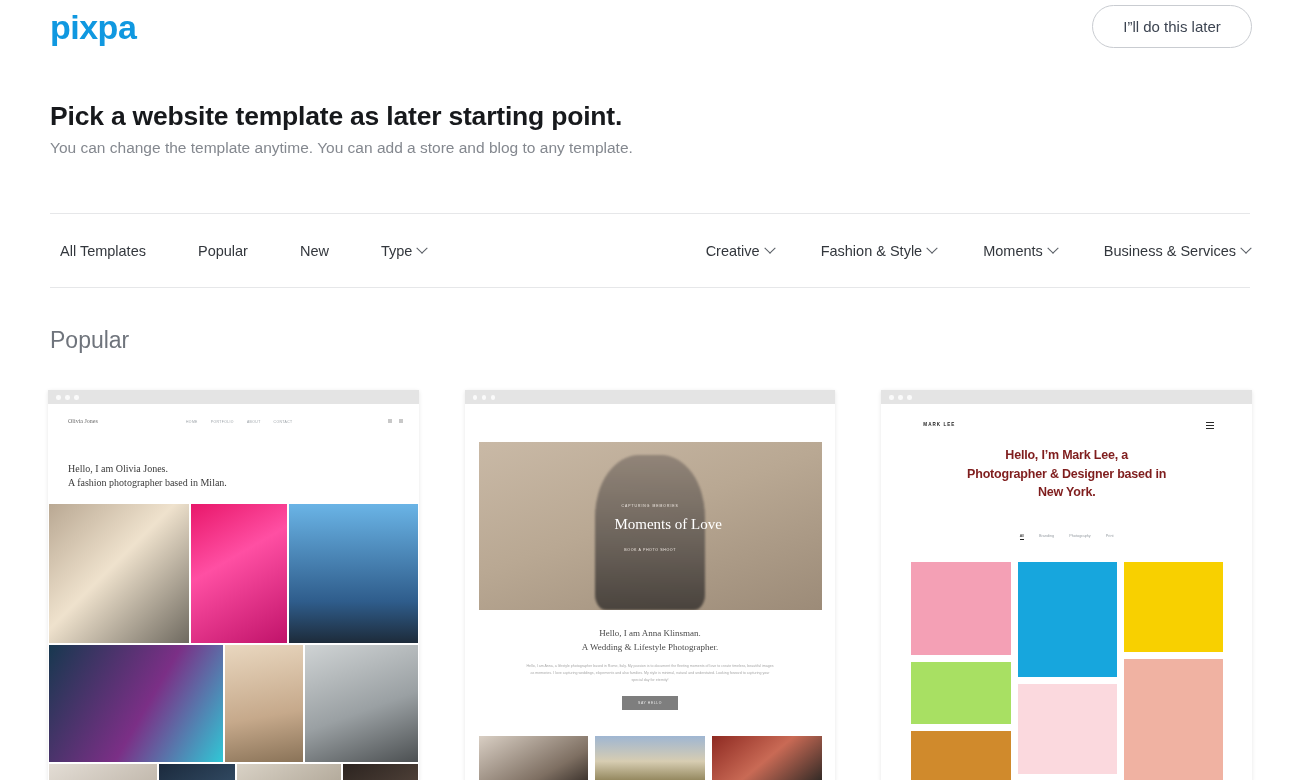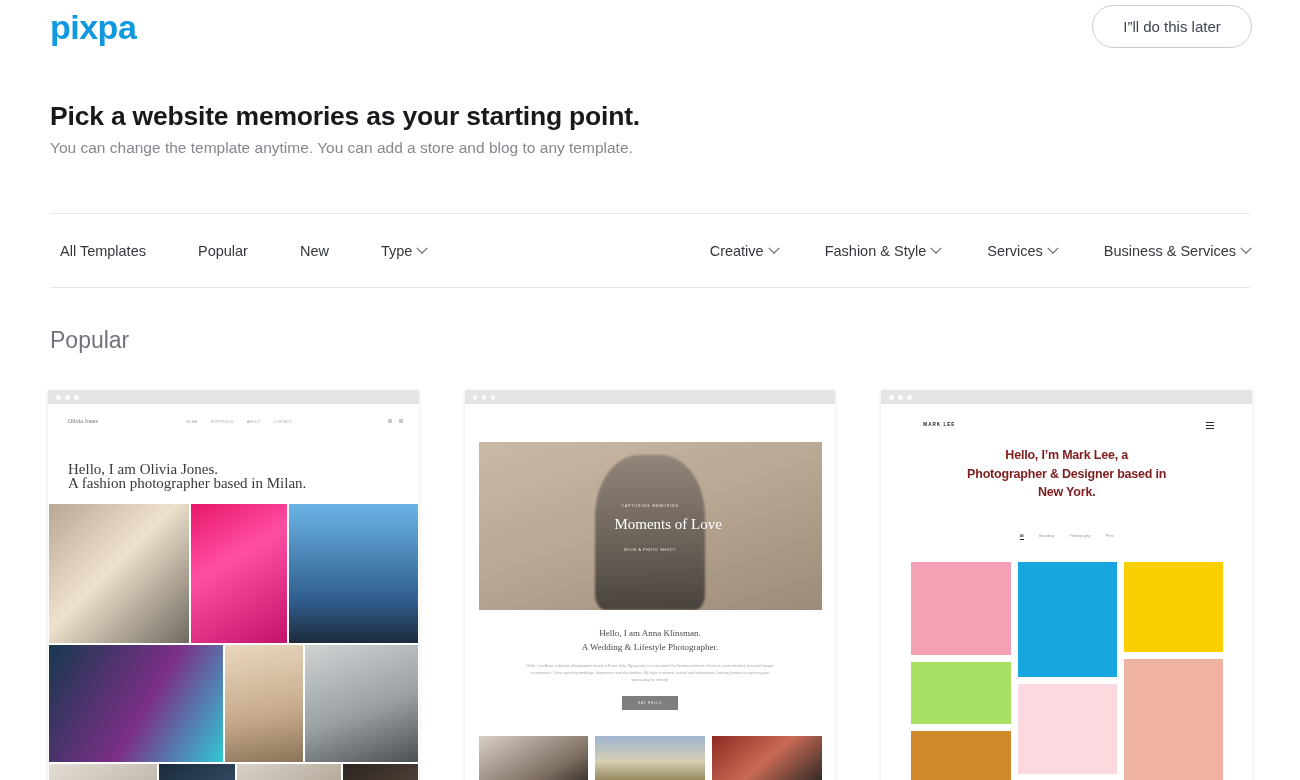--- a/index.html
+++ b/index.html
@@ -104,21 +104,21 @@
           white-space: nowrap; }
 
   
   .c1-head { position: absolute; top: 14px; left: 0; width: 100%; height: 16px; }
   .c1-logo { position: absolute; left: 20px; top: 0;
     font-family: "Liberation Serif", serif; font-size: 6px; color: #6b6b6b; }
   .c1-nav { position: absolute; left: 138px; top: 2px; display: flex; gap: 13px; }
   .c1-social { position: absolute; right: 16px; top: 1px; display: flex; gap: 7px; }
   .c1-social span { width: 4px; height: 4px; background: #c8c8c8; display: block; }
   .c1-hero { position: absolute; left: 20px; top: 58px;
-    font-family: "Liberation Serif", serif; font-size: 15px; color: #3a3a3a;
+    font-family: "Liberation Serif", serif; font-size: 10px; color: #3a3a3a;
     line-height: 14px; }
   .grid1 { position: absolute; top: 100px; left: 1px; width: 369px;
            display: flex; flex-wrap: wrap; gap: 2px; }
   .ph { background: #cfcfcf; }
 
   
   .c2-head { position: absolute; top: 12px; left: 0; width: 100%; height: 20px; }
   .c2-logo { position: absolute; left: 0; right: 0; top: 0; text-align: center;
     font-family: "Liberation Serif", serif; font-size: 8px; color: #545454;
     letter-spacing: 1px; }
@@ -175,21 +175,21 @@
 </head>
 <body>
 
 <div class="page">
 
   <div class="topbar">
     <div class="logo">pixpa</div>
     <div class="later-btn">I”ll do this later</div>
   </div>
 
-  <div class="headline">Pick a website memories as your starting point.</div>
+  <div class="headline">Pick a website template as later starting point.</div>
   <div class="subhead">You can change the template anytime. You can add a store and blog to any template.</div>
 
   <div class="rule top"></div>
   <div class="rule bottom"></div>
 
   <div class="navrow">
     <div class="nav-left">
       <div class="nav-item">
         <span>All Templates</span>
       </div>
@@ -208,21 +208,21 @@
     <div class="nav-right">
       <div class="nav-item">
         <span>Creative</span>
         <span class="chev"></span>
       </div>
       <div class="nav-item">
         <span>Fashion &amp; Style</span>
         <span class="chev"></span>
       </div>
       <div class="nav-item">
-        <span>Services</span>
+        <span>Moments</span>
         <span class="chev"></span>
       </div>
       <div class="nav-item">
         <span>Business &amp; Services</span>
         <span class="chev"></span>
       </div>
     </div>
   </div>
 
   <div class="section-title">Popular</div>

